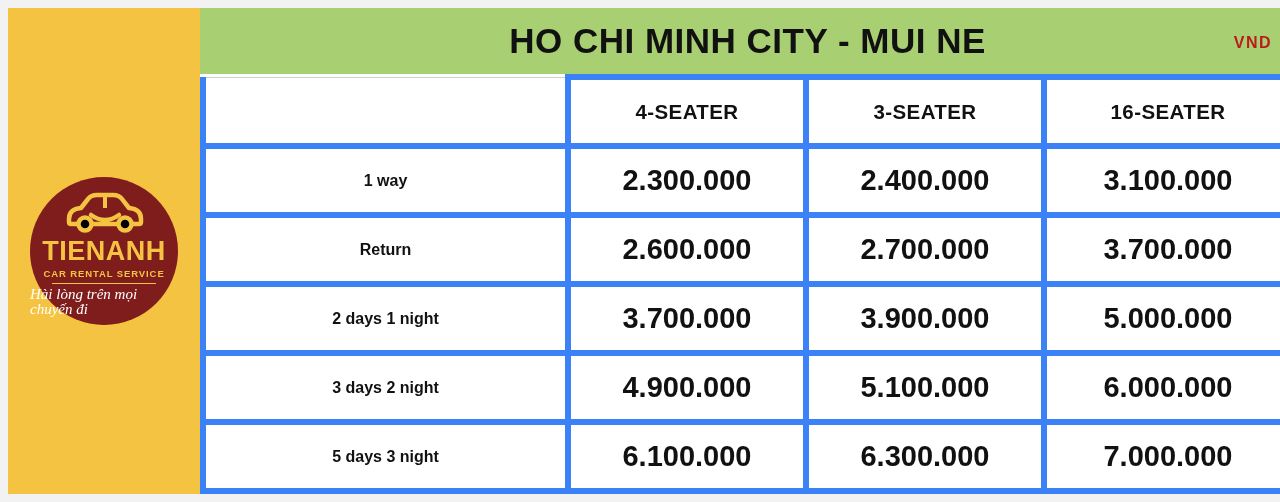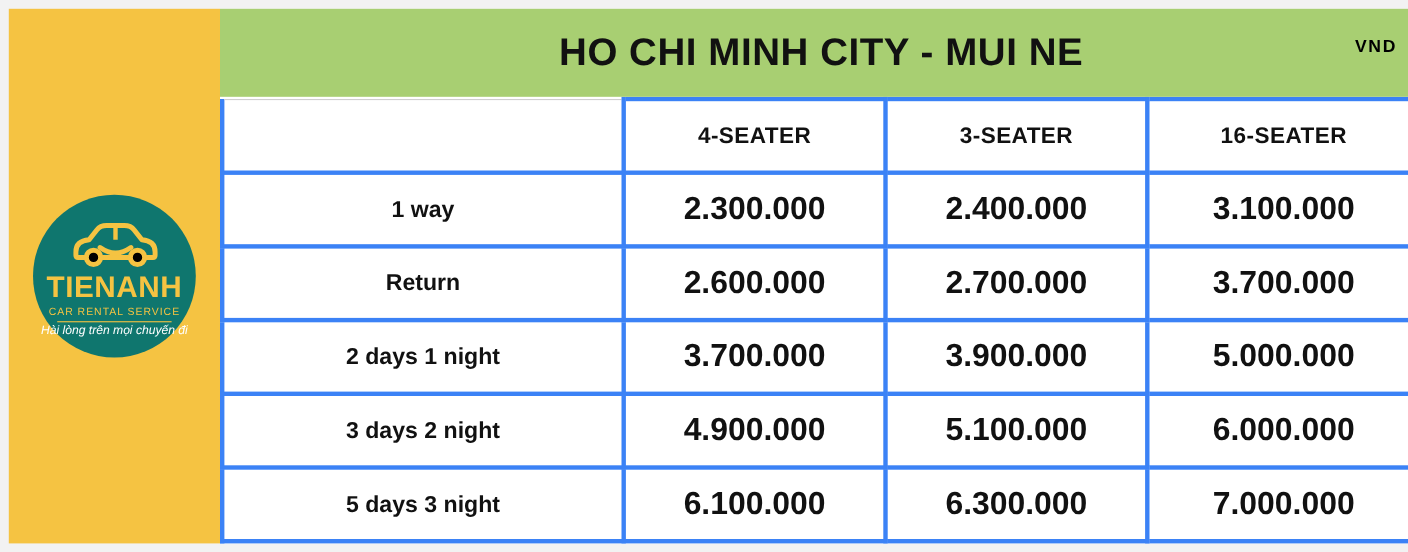--- a/index.html
+++ b/index.html
@@ -30,21 +30,21 @@
     position: relative;
     display: flex;
     align-items: center;
     justify-content: center;
     margin: 8px 0 8px 8px;
   }
   .logo-circle {
     width: 148px;
     height: 148px;
     border-radius: 50%;
-    background: #0f766e;
+    background: #7f1d1d;
     display: flex;
     flex-direction: column;
     align-items: center;
     justify-content: center;
     box-sizing: border-box;
     padding-top: 4px;
   }
   .logo-car {
     width: 86px;
     height: 46px;
@@ -55,37 +55,37 @@
   .logo-word {
     color: #f5c342;
     font-weight: bold;
     font-size: 27px;
     letter-spacing: 0.5px;
     line-height: 1;
     margin-top: 1px;
   }
   .logo-sub {
     color: #f5c342;
-    font-weight: normal;
+    font-weight: bold;
     font-size: 9.5px;
     letter-spacing: 0.9px;
     margin-top: 4px;
     line-height: 1;
   }
   .logo-rule {
     width: 104px;
     height: 1px;
     background: #f5c342;
     margin: 4px 0 3px 0;
   }
   .logo-tag {
     color: #ffffff;
-    font-size: 11px;
+    font-size: 15px;
     font-style: italic;
-    font-family: Liberation Sans, sans-serif;
+    font-family: Liberation Serif, serif;
     line-height: 1;
   }
 
   
   .content {
     flex: 1;
     display: flex;
     flex-direction: column;
     margin: 8px 8px 8px 0;
     background: #ffffff;
@@ -106,45 +106,45 @@
     letter-spacing: 0.5px;
     text-align: right;
   }
   .currency {
     position: absolute;
     top: 26px;
     right: 23px;
     font-size: 16px;
     font-weight: bold;
     letter-spacing: 1.5px;
-    color: #000000;
+    color: #b91c1c;
   }
 
   table.price-table {
     width: 100%;
     border-collapse: collapse;
     table-layout: fixed;
     background: #ffffff;
   }
   table.price-table td,
   table.price-table th {
-    border: 4px solid #3b82f6;
+    border: 6px solid #3b82f6;
     height: 63px;
     text-align: center;
     vertical-align: middle;
     font-weight: bold;
     color: #111111;
     padding: 0;
   }
   table.price-table th {
     font-size: 20.5px;
     letter-spacing: 0.4px;
   }
   table.price-table td.route-label {
-    font-size: 21px;
+    font-size: 16px;
   }
   table.price-table td.price {
     font-size: 29px;
   }
   .col-label { width: 365px; }
   .col-seat { width: 238px; }
   .col-seat-last { width: 248px; }
   table.price-table tr:first-child th:first-child,
   table.price-table tr:first-child td:first-child {
     border-top: 1px solid #cfcfcf;

